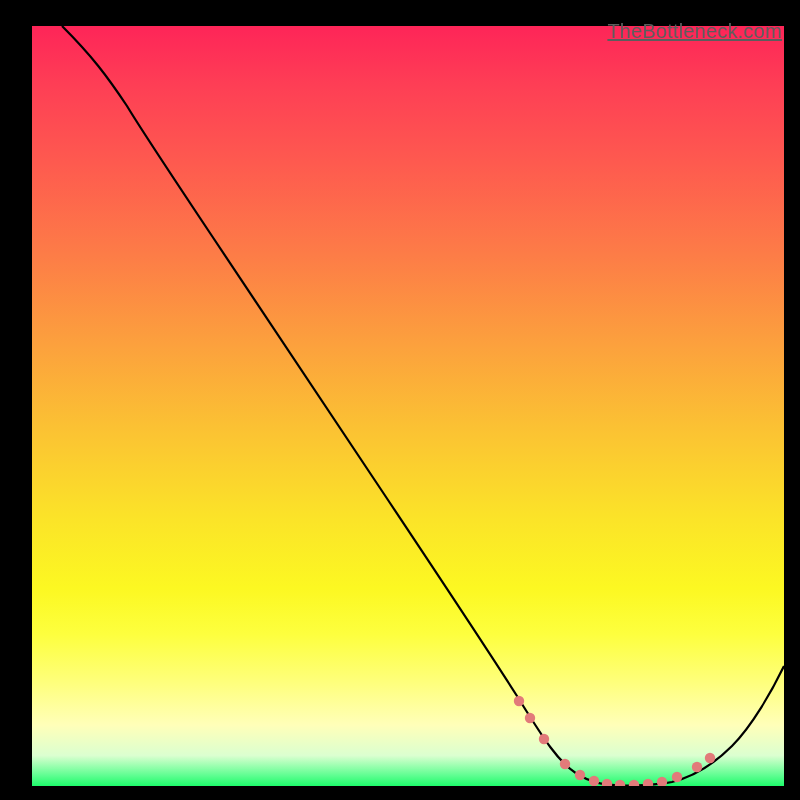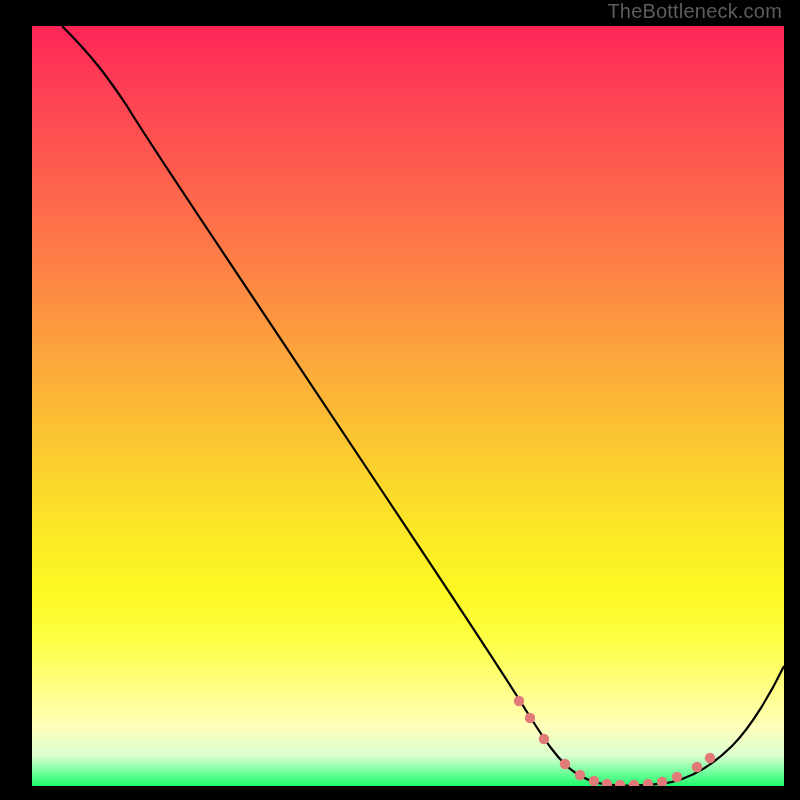--- a/index.html
+++ b/index.html
@@ -12,27 +12,28 @@
     font-family: Arial, sans-serif;
   }
   .container {
     position: relative;
     width: 800px;
     height: 800px;
     background: #000;
   }
   .watermark {
     position: absolute;
-    top: 0;
+    top: 20px;
     right: 18px;
     color: #5d5d5d;
     font-size: 20px;
     font-weight: 500;
     z-index: 10;
     letter-spacing: 0.2px;
+    text-decoration: underline;
   }
   .plot-area {
     position: absolute;
     left: 32px;
     top: 26px;
     width: 752px;
     height: 760px;
     background: linear-gradient(to bottom,
       #fe2558 0%,
       #fe3f55 8%,

